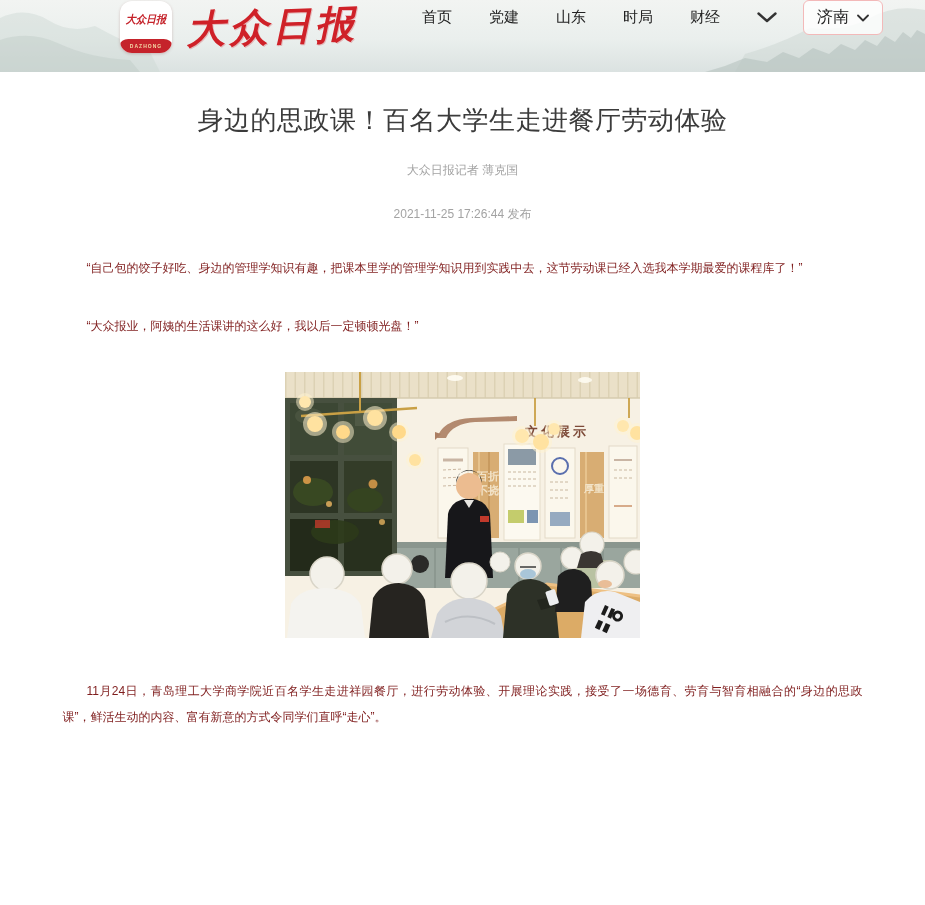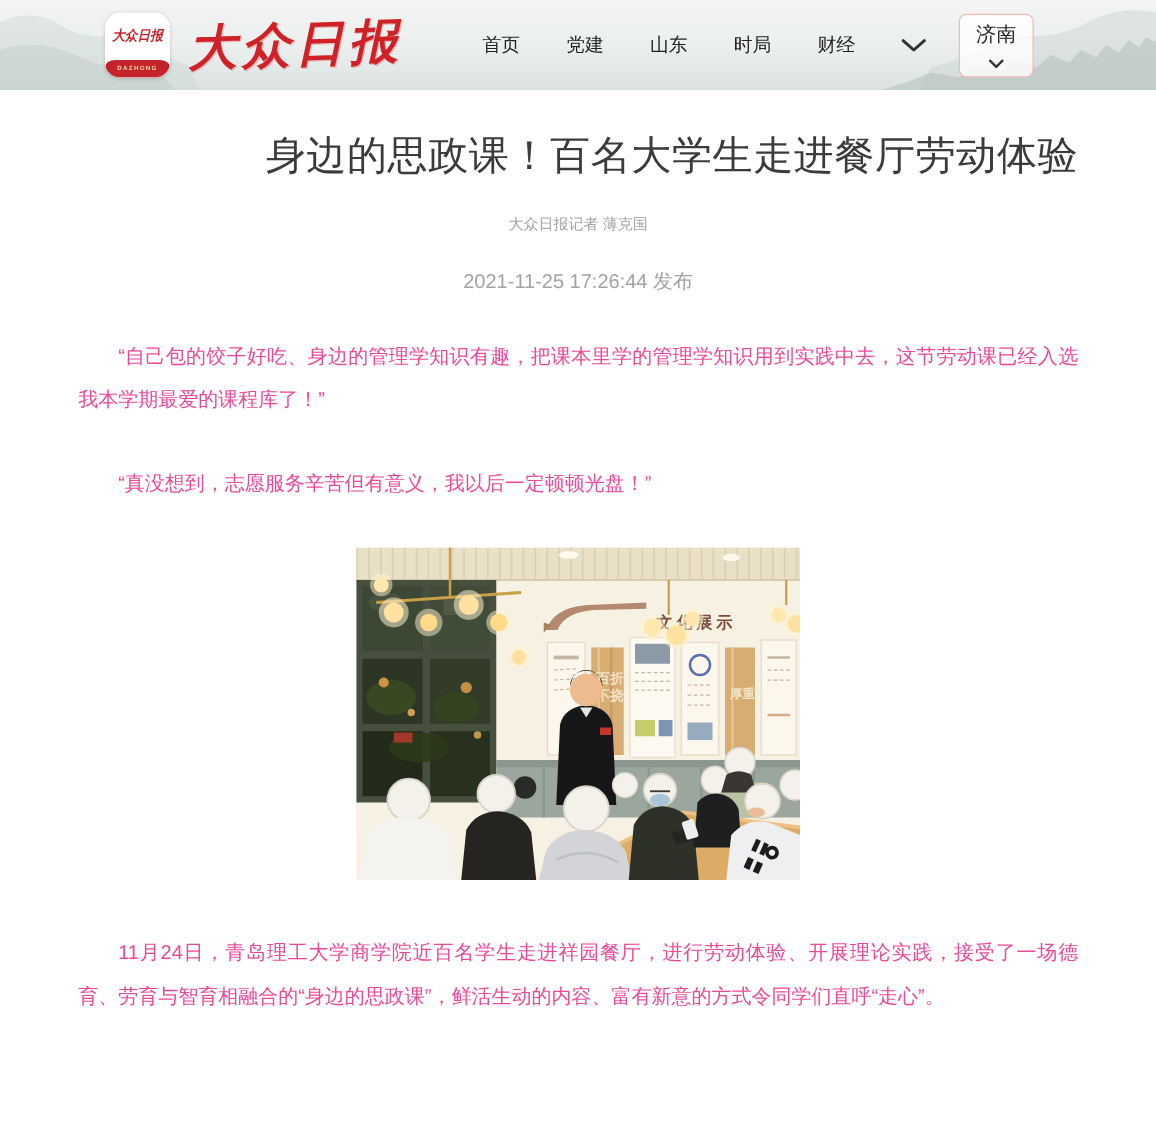--- a/index.html
+++ b/index.html
@@ -17,23 +17,23 @@
     height: 72px;
     background: linear-gradient(180deg, #f2f4f2 0%, #eaefed 55%, #dbe2e1 100%);
     overflow: hidden;
   }
   .header-art { position: absolute; top: 0; pointer-events: none; }
   .header-art.left { left: 0; }
   .header-art.right { right: 0; }
   .header-inner {
     position: relative;
     display: flex;
-    align-items: center;
+    align-items: flex-start;
     height: 100%;
-    padding-left: 84px;
+    padding-left: 120px;
   }
   .logo { display: flex; align-items: center; text-decoration: none; cursor: pointer; }
   .app-icon {
     position: relative;
     width: 52px; height: 52px;
     background: #ffffff;
     border-radius: 12px;
     box-shadow: 0 1px 3px rgba(120,40,40,.25);
     overflow: hidden;
     flex-shrink: 0;
@@ -88,55 +88,54 @@
     display: inline-flex;
     align-items: center;
     gap: 8px;
     border: 1px solid #f3b9b9;
     border-radius: 6px;
     background: rgba(255,255,255,.8);
     padding: 6px 13px;
     font-size: 16px;
     color: #222222;
     cursor: pointer;
-    flex-direction: column;
   }
 
   
   .article { width: 800px; margin: 0 auto; }
   .article-title {
     margin: 31px 0 16px;
-    text-align: right;
-    font-size: 32px;
+    text-align: center;
+    font-size: 26px;
     font-weight: 400;
     color: #3b3b3b;
     letter-spacing: .5px;
   }
   .byline {
     margin-top: 24px;
     text-align: center;
     font-size: 12px;
     color: #a3a3a3;
   }
   .meta-row {
     margin-top: 27px;
     display: flex;
     justify-content: center;
     gap: 45px;
-    font-size: 16px;
+    font-size: 12px;
     color: #a3a3a3;
   }
   .article-body { margin-top: 8px; }
   .article-body p {
     margin: 32px 0;
-    font-size: 16px;
+    font-size: 12px;
     line-height: 2.2;
     text-indent: 2em;
     text-align: justify;
-    color: #ec4899;
+    color: #7f1d1d;
   }
   .photo-figure { margin: 16px 0 36px; text-align: center; }
   .photo-figure svg { display: inline-block; }
 </style>
 </head>
 <body>
 
 <header class="site-header">
 
   <svg class="header-art left" width="230" height="72" viewBox="0 0 230 72">
@@ -179,21 +178,21 @@
 
 <main class="article">
   <h1 class="article-title">身边的思政课！百名大学生走进餐厅劳动体验</h1>
   <div class="byline">大众日报记者 薄克国</div>
   <div class="meta-row">
     <span>2021-11-25 17:26:44 发布</span>
   </div>
 
   <div class="article-body">
     <p>“自己包的饺子好吃、身边的管理学知识有趣，把课本里学的管理学知识用到实践中去，这节劳动课已经入选我本学期最爱的课程库了！”</p>
-    <p>“真没想到，志愿服务辛苦但有意义，我以后一定顿顿光盘！”</p>
+    <p>“大众报业，阿姨的生活课讲的这么好，我以后一定顿顿光盘！”</p>
 
     <figure class="photo-figure">
       <svg width="355" height="266" viewBox="0 0 355 266">
 
         <rect x="0" y="0" width="355" height="266" fill="#f7f1e4"></rect>
 
         <g>
           <rect x="0" y="0" width="355" height="26" fill="#eae0c8"></rect>
           <line x1="0" y1="13" x2="355" y2="13" stroke="#dcd1b4" stroke-width="26" stroke-dasharray="1.5 8"></line>
           <line x1="0" y1="26" x2="355" y2="26" stroke="#d6cbaf" stroke-width="1.5"></line>

